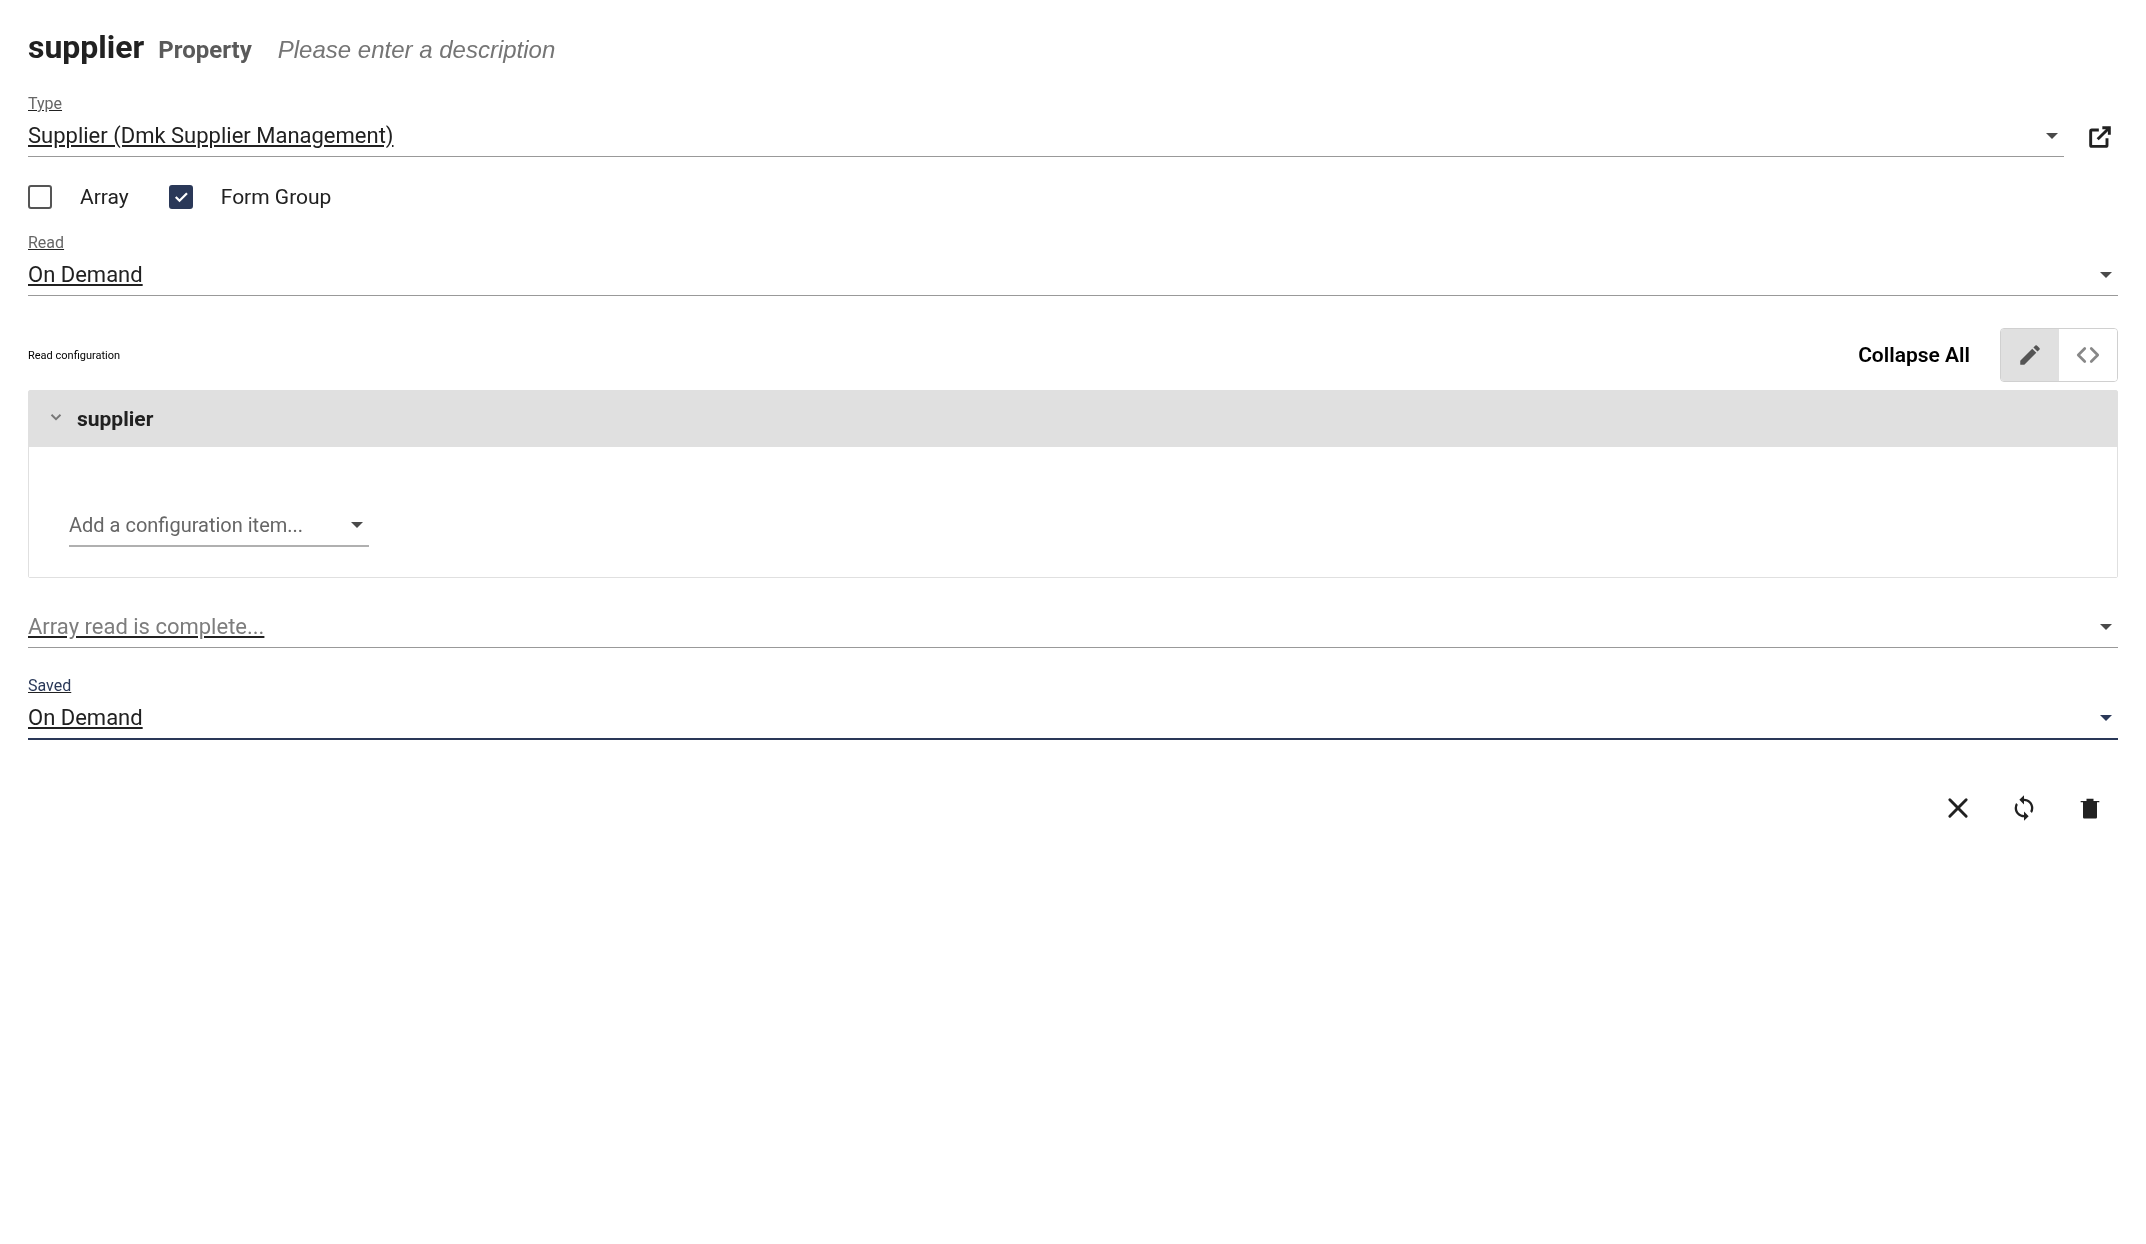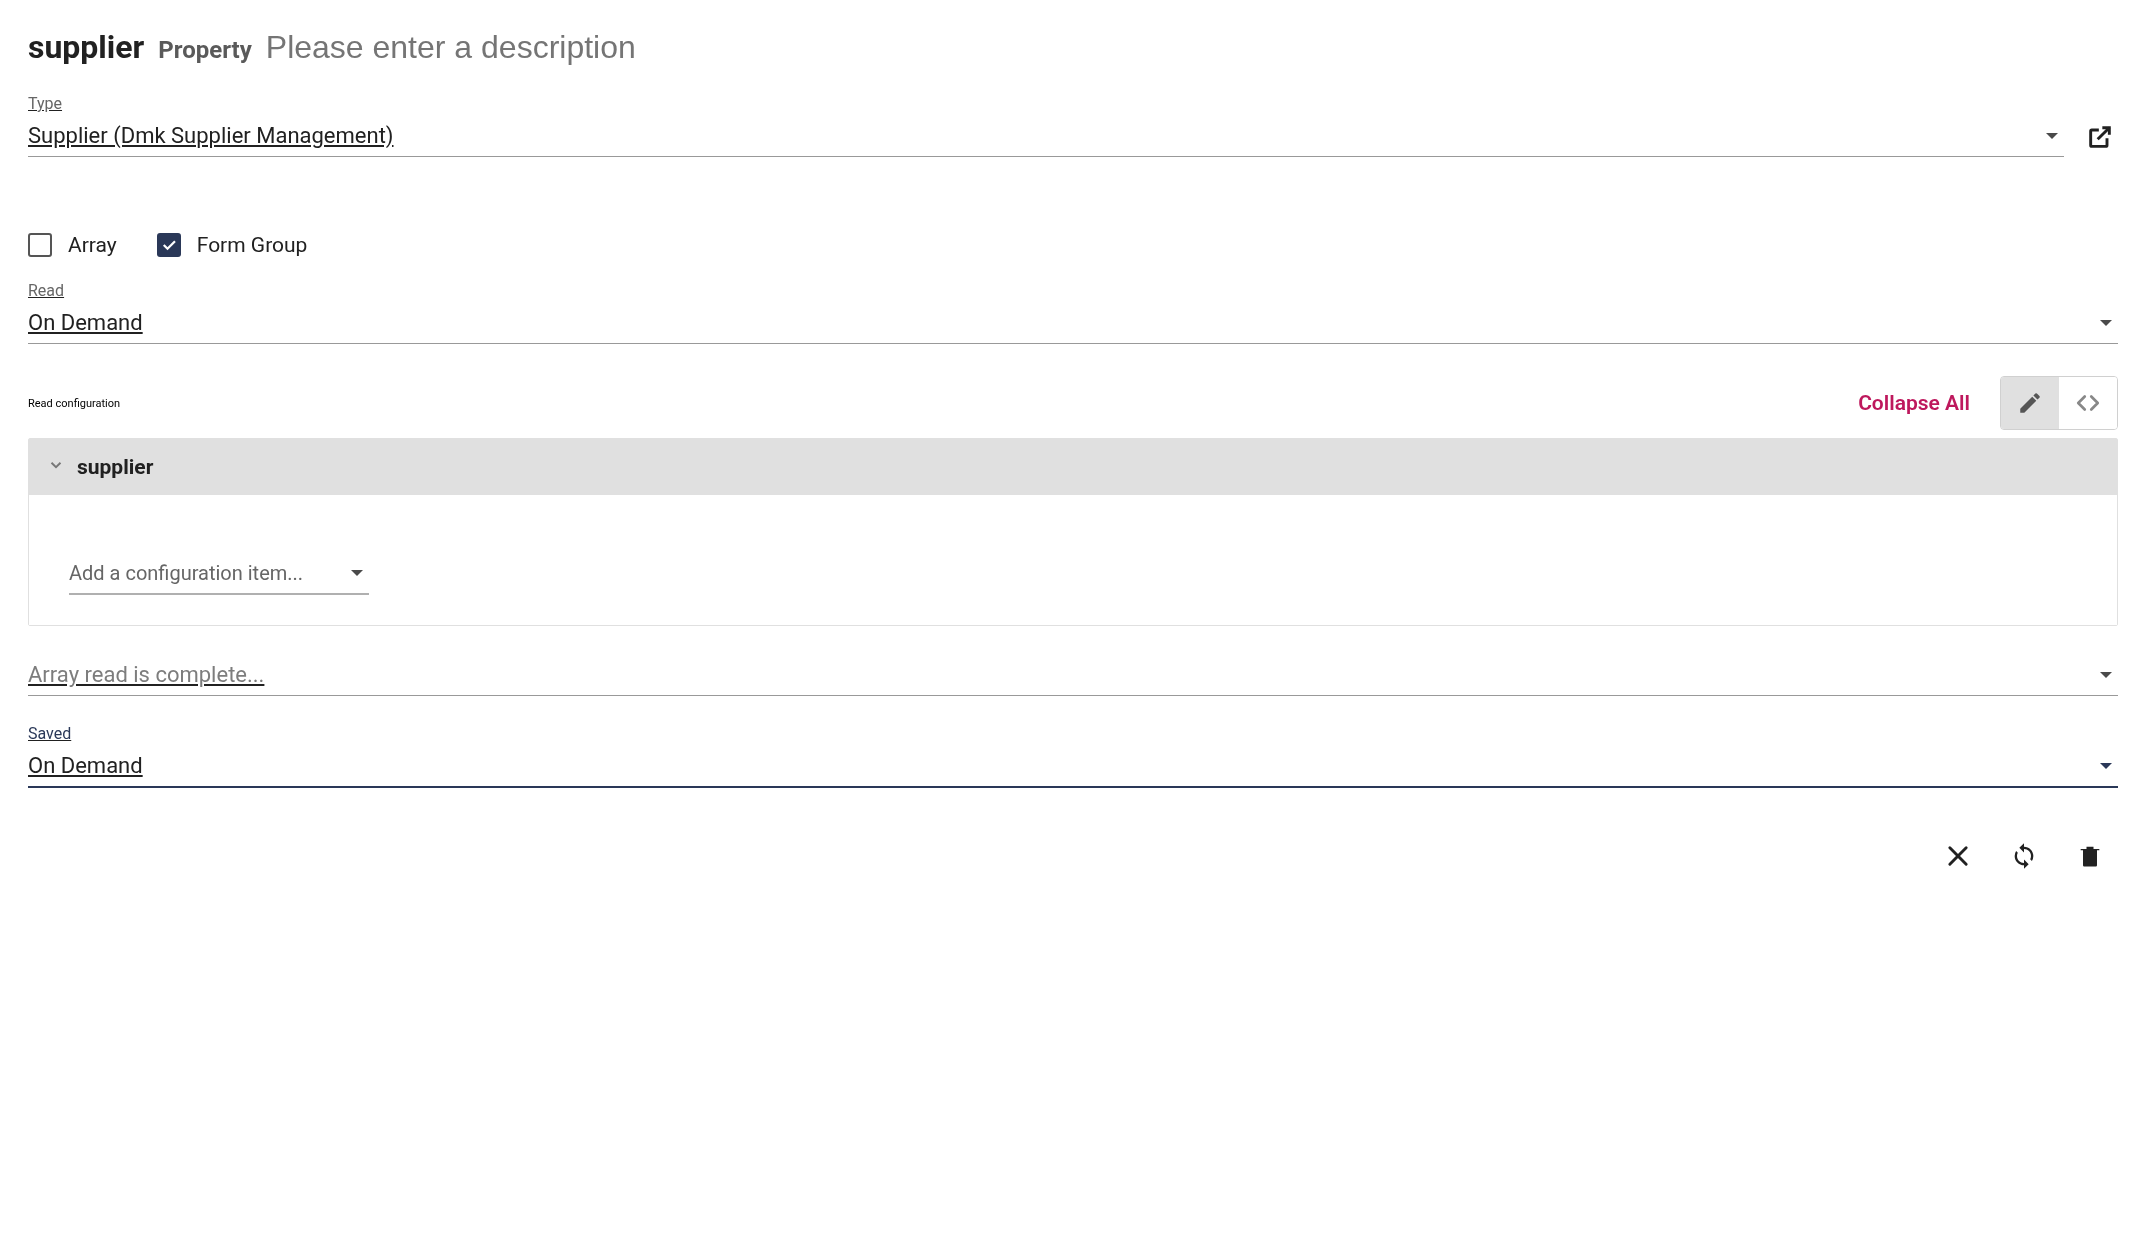--- a/index.html
+++ b/index.html
@@ -23,26 +23,28 @@
       font-size: 32px;
       font-weight: 700;
       color: #212121;
     }
     .header-subtitle {
       font-size: 24px;
       color: #5a5a5a;
       font-weight: 700;
     }
     .header-desc {
-      font-size: 32px;
+      font-size: 24px;
       color: #a0a0a0;
+      font-style: italic;
       border: none;
       outline: none;
       flex: 1;
       background: transparent;
+      margin-left: 12px;
     }
     .field-group {
       margin-bottom: 28px;
       text-decoration: underline;
     }
     .field-label {
       font-size: 16px;
       color: #666;
       margin-bottom: 4px;
     }
@@ -98,23 +100,22 @@
     }
     .checkbox-row {
       display: flex;
       align-items: center;
       gap: 40px;
       margin-bottom: 24px;
     }
     .checkbox-item {
       display: flex;
       align-items: flex-end;
-      gap: 16px;
-      cursor: pointer;
-      margin-top: 48px;
+      gap: 28px;
+      cursor: pointer;
     }
     .checkbox-box {
       width: 24px;
       height: 24px;
       border: 2.5px solid #555;
       border-radius: 3px;
       display: flex;
       align-items: center;
       justify-content: center;
     }
@@ -145,21 +146,21 @@
       color: #000000;
     }
     .config-actions {
       display: flex;
       align-items: center;
       gap: 0;
     }
     .collapse-all {
       font-size: 21px;
       font-weight: 600;
-      color: #be185d;
+      color: #000000;
       margin-right: 30px;
       cursor: pointer;
     }
     .icon-toggle {
       display: flex;
       border: 1px solid #d0d0d0;
       border-radius: 4px;
       overflow: hidden;
     }
     .icon-toggle-btn {

